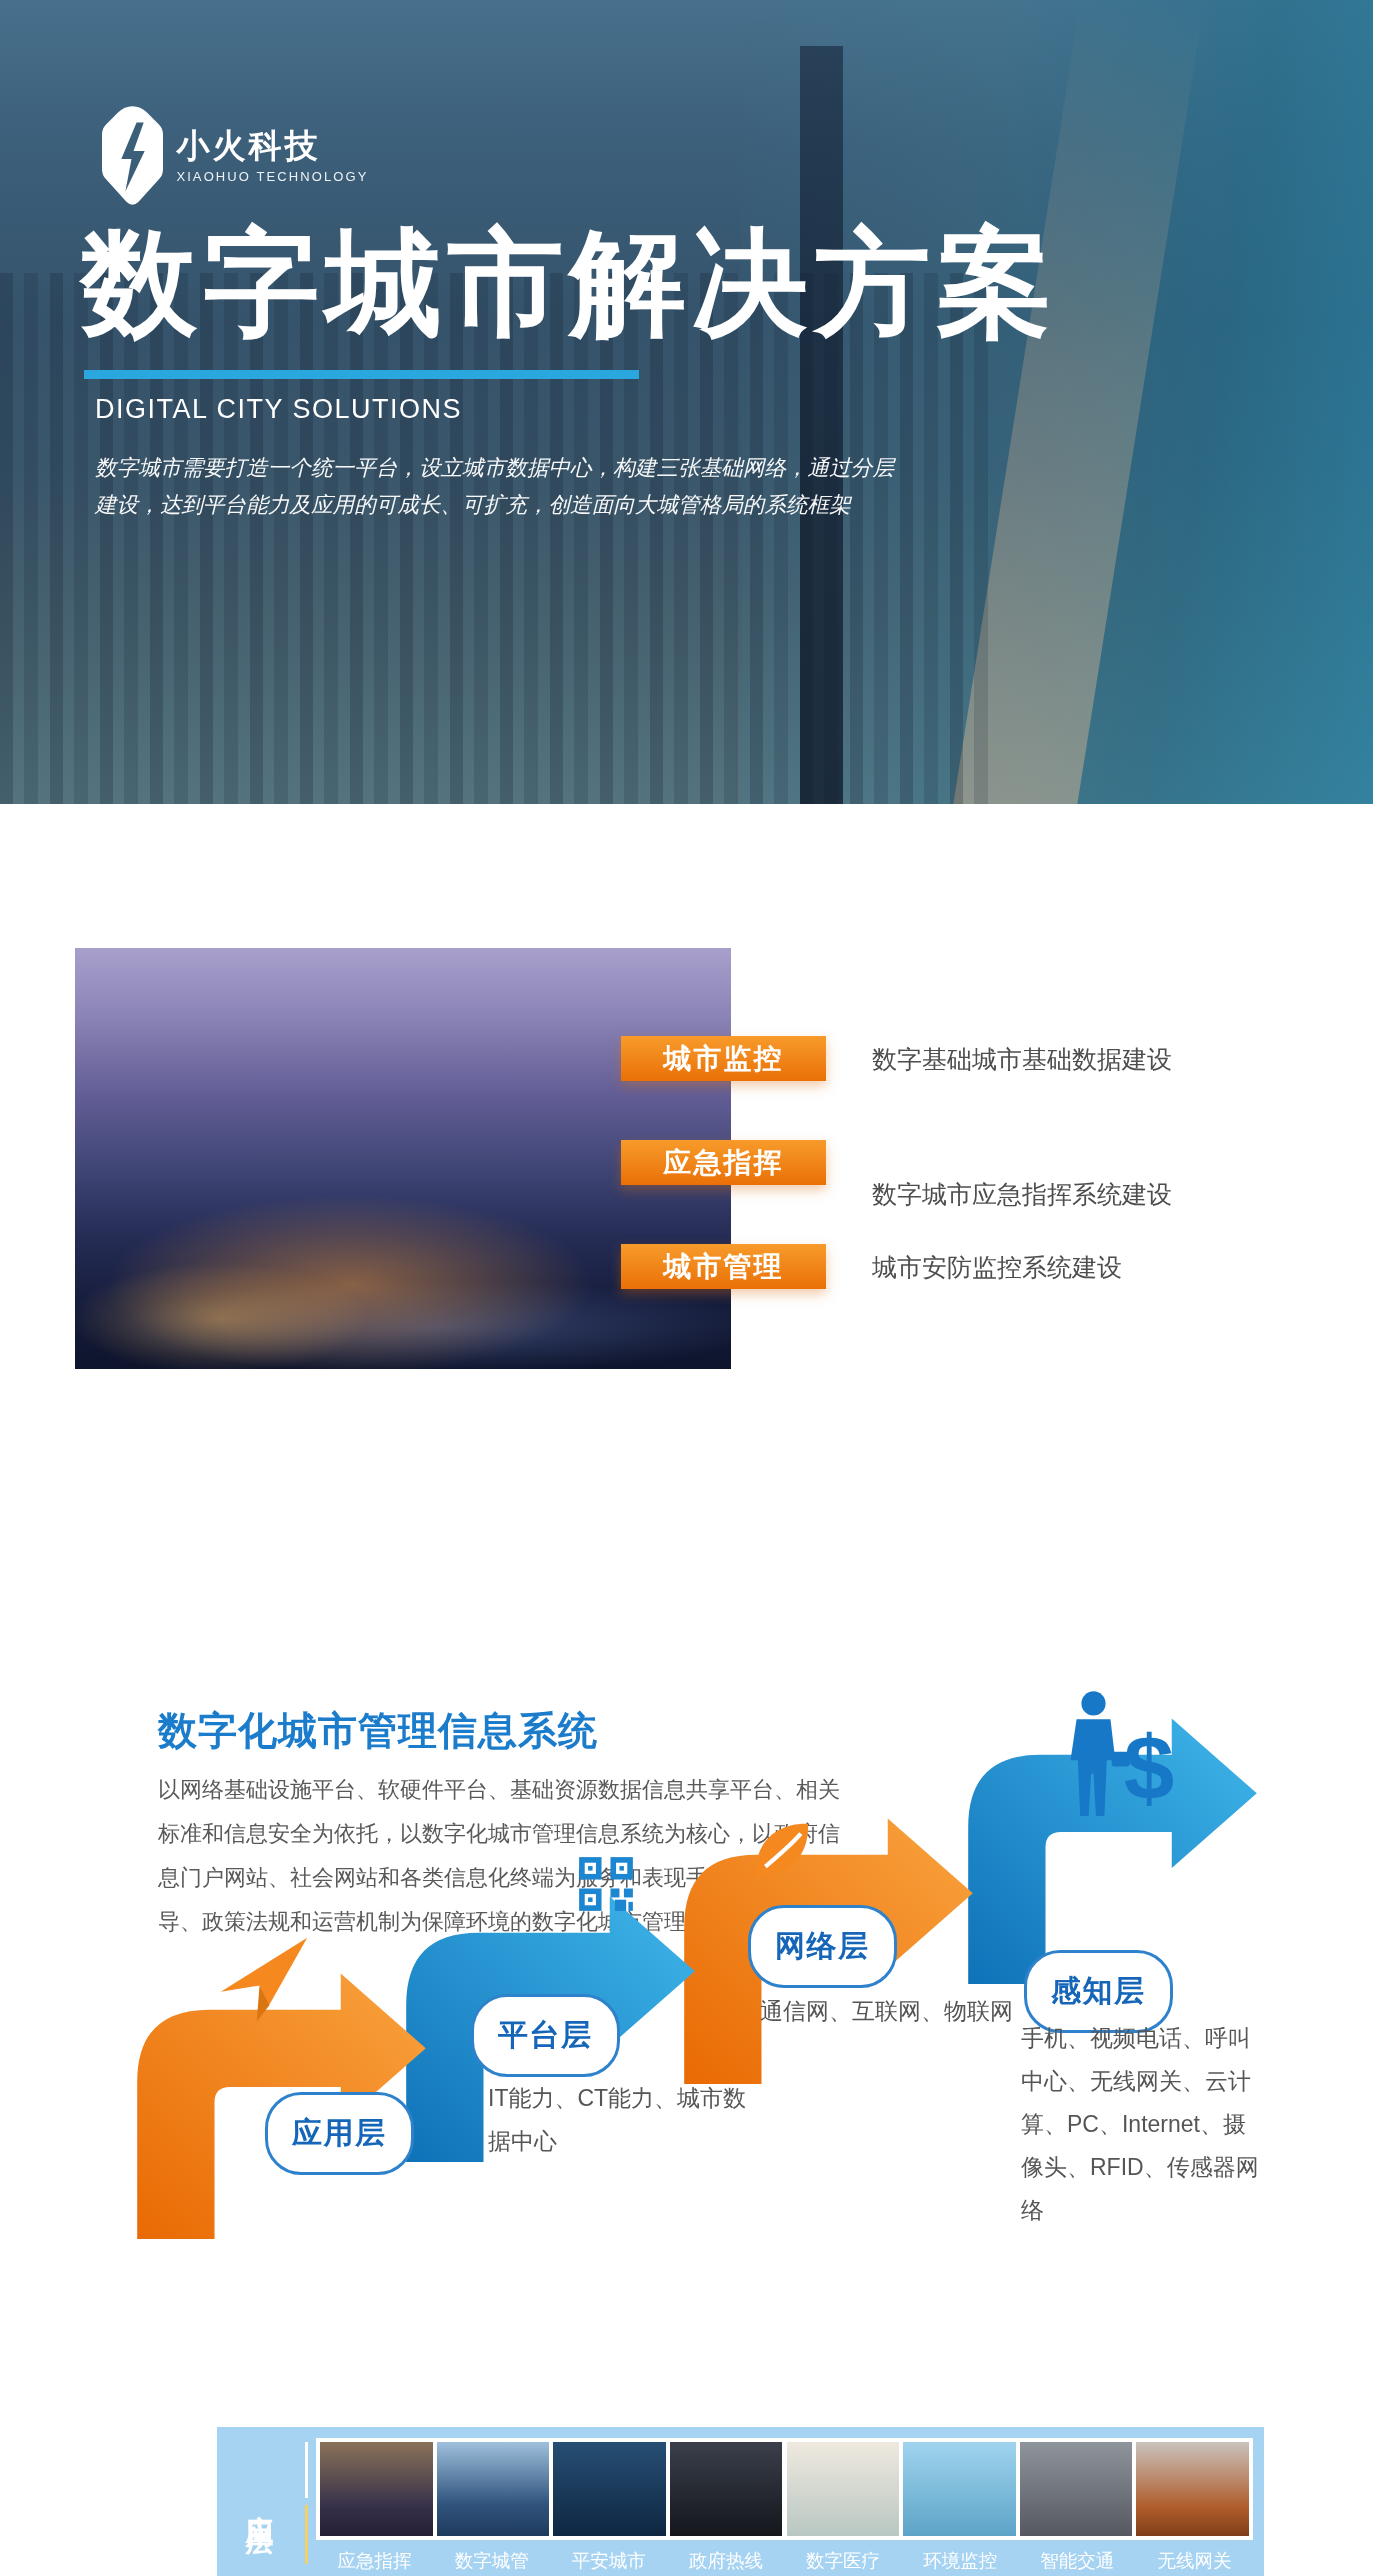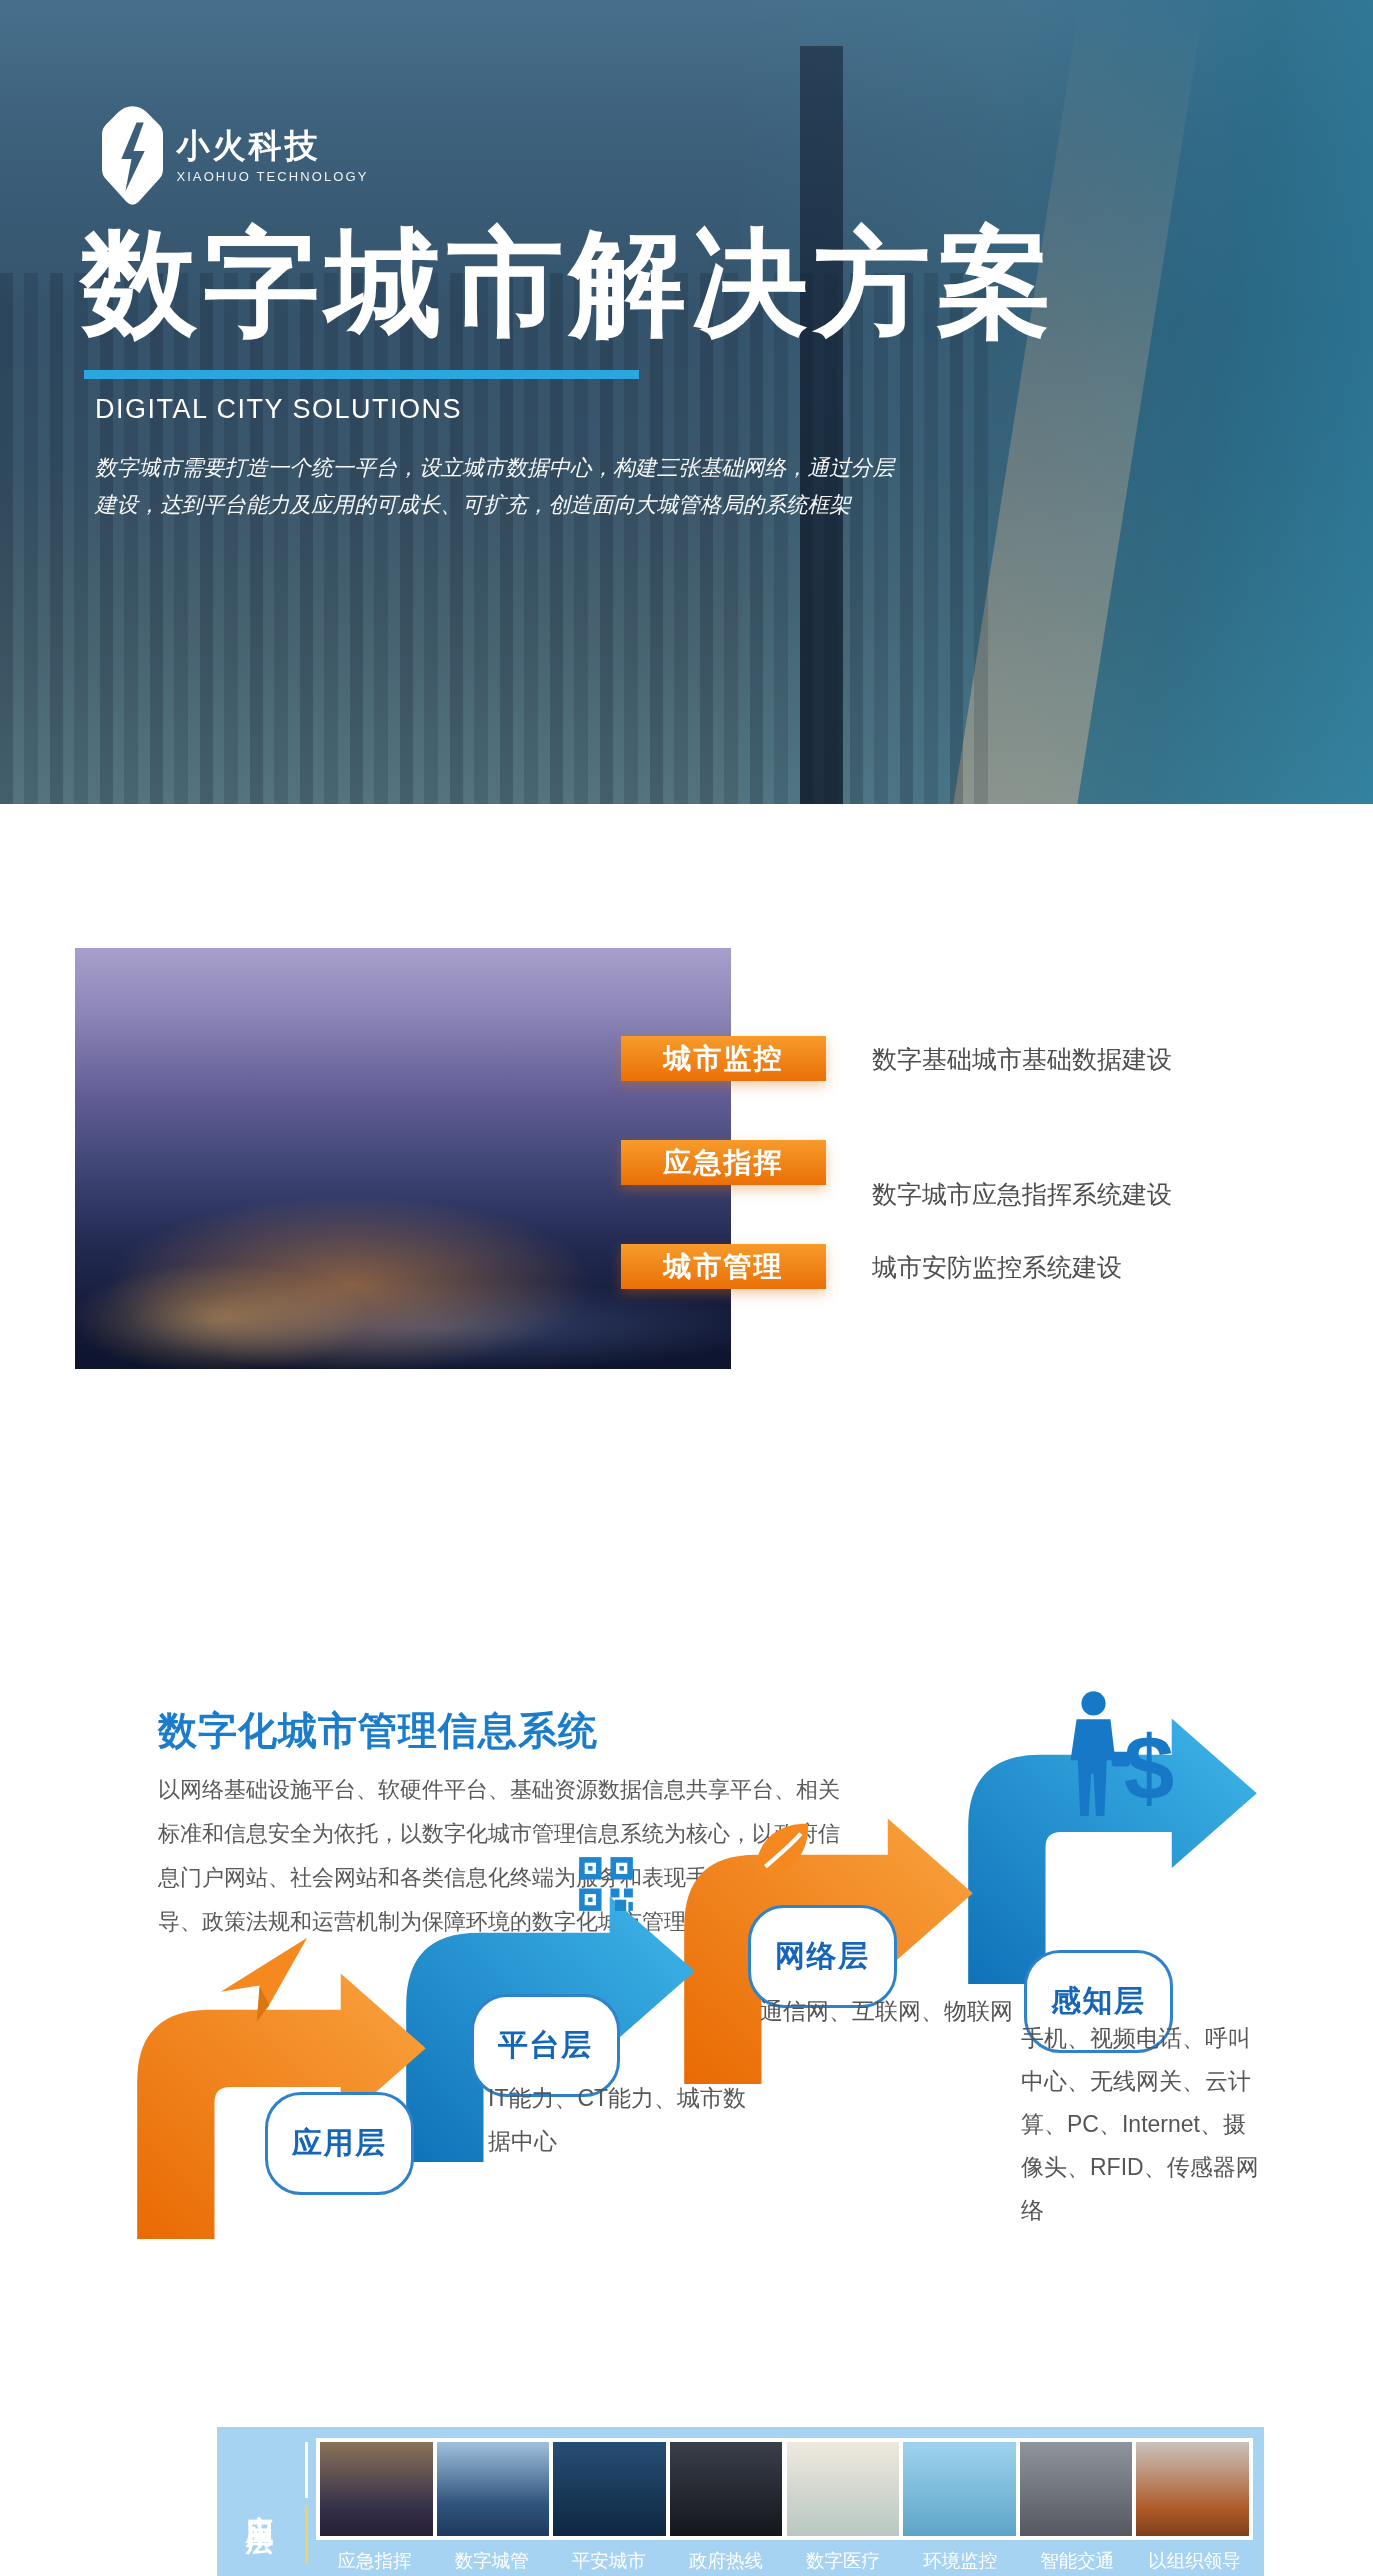--- a/index.html
+++ b/index.html
@@ -41,21 +41,21 @@
     letter-spacing:2.1px;box-shadow:0 5.2px 11.3px rgba(222,106,10,.35);cursor:pointer;}
   .sol-desc{position:absolute;left:872px;font-size:25px;color:#4d4d4d;white-space:nowrap;}
 
   
   .sys-title{position:absolute;left:158px;top:1704px;margin:0;font-size:39px;font-weight:bold;color:#1A7CCB;letter-spacing:1px;}
   .sys-desc{position:absolute;left:158px;top:1768px;width:685px;margin:0;font-size:22px;line-height:44px;color:#595959;}
 
   
   .flow{position:absolute;left:134px;top:1681px;width:1154px;height:649px;}
   .arrow{position:absolute;width:289px;height:268px;}
-  .pill{position:absolute;height:61px;padding:18px 24px;background:#fff;border:3.1px solid #2E82CC;border-radius:36px;
+  .pill{position:absolute;height:61px;padding:8px 24px;background:#fff;border:3.1px solid #2E82CC;border-radius:36px;
     display:flex;align-items:center;justify-content:center;font-size:30px;font-weight:bold;color:#1565B8;
     letter-spacing:1.5px;z-index:6;}
   .flow-desc{position:absolute;font-size:23px;line-height:43px;color:#555;z-index:6;}
   .flow-icon{position:absolute;z-index:7;}
 
   
   .stack{position:absolute;left:217px;top:2427px;width:1047px;height:617px;}
   .srow{position:absolute;left:0;width:1047px;}
   .srow-label{position:absolute;left:23px;top:50%;transform:translateY(-50%);color:#fff;font-weight:bold;
     font-size:28px;writing-mode:vertical-rl;text-orientation:upright;letter-spacing:7.2px;}
@@ -224,20 +224,20 @@
         <div class="tile p8"></div>
       </div>
       <div class="strip-labels">
         <div>应急指挥</div>
         <div>数字城管</div>
         <div>平安城市</div>
         <div>政府热线</div>
         <div>数字医疗</div>
         <div>环境监控</div>
         <div>智能交通</div>
-        <div>以组织领导</div>
+        <div>无线网关</div>
       </div>
     </div>
 
   </div>
 
 </div>
 
 
 </body></html>

